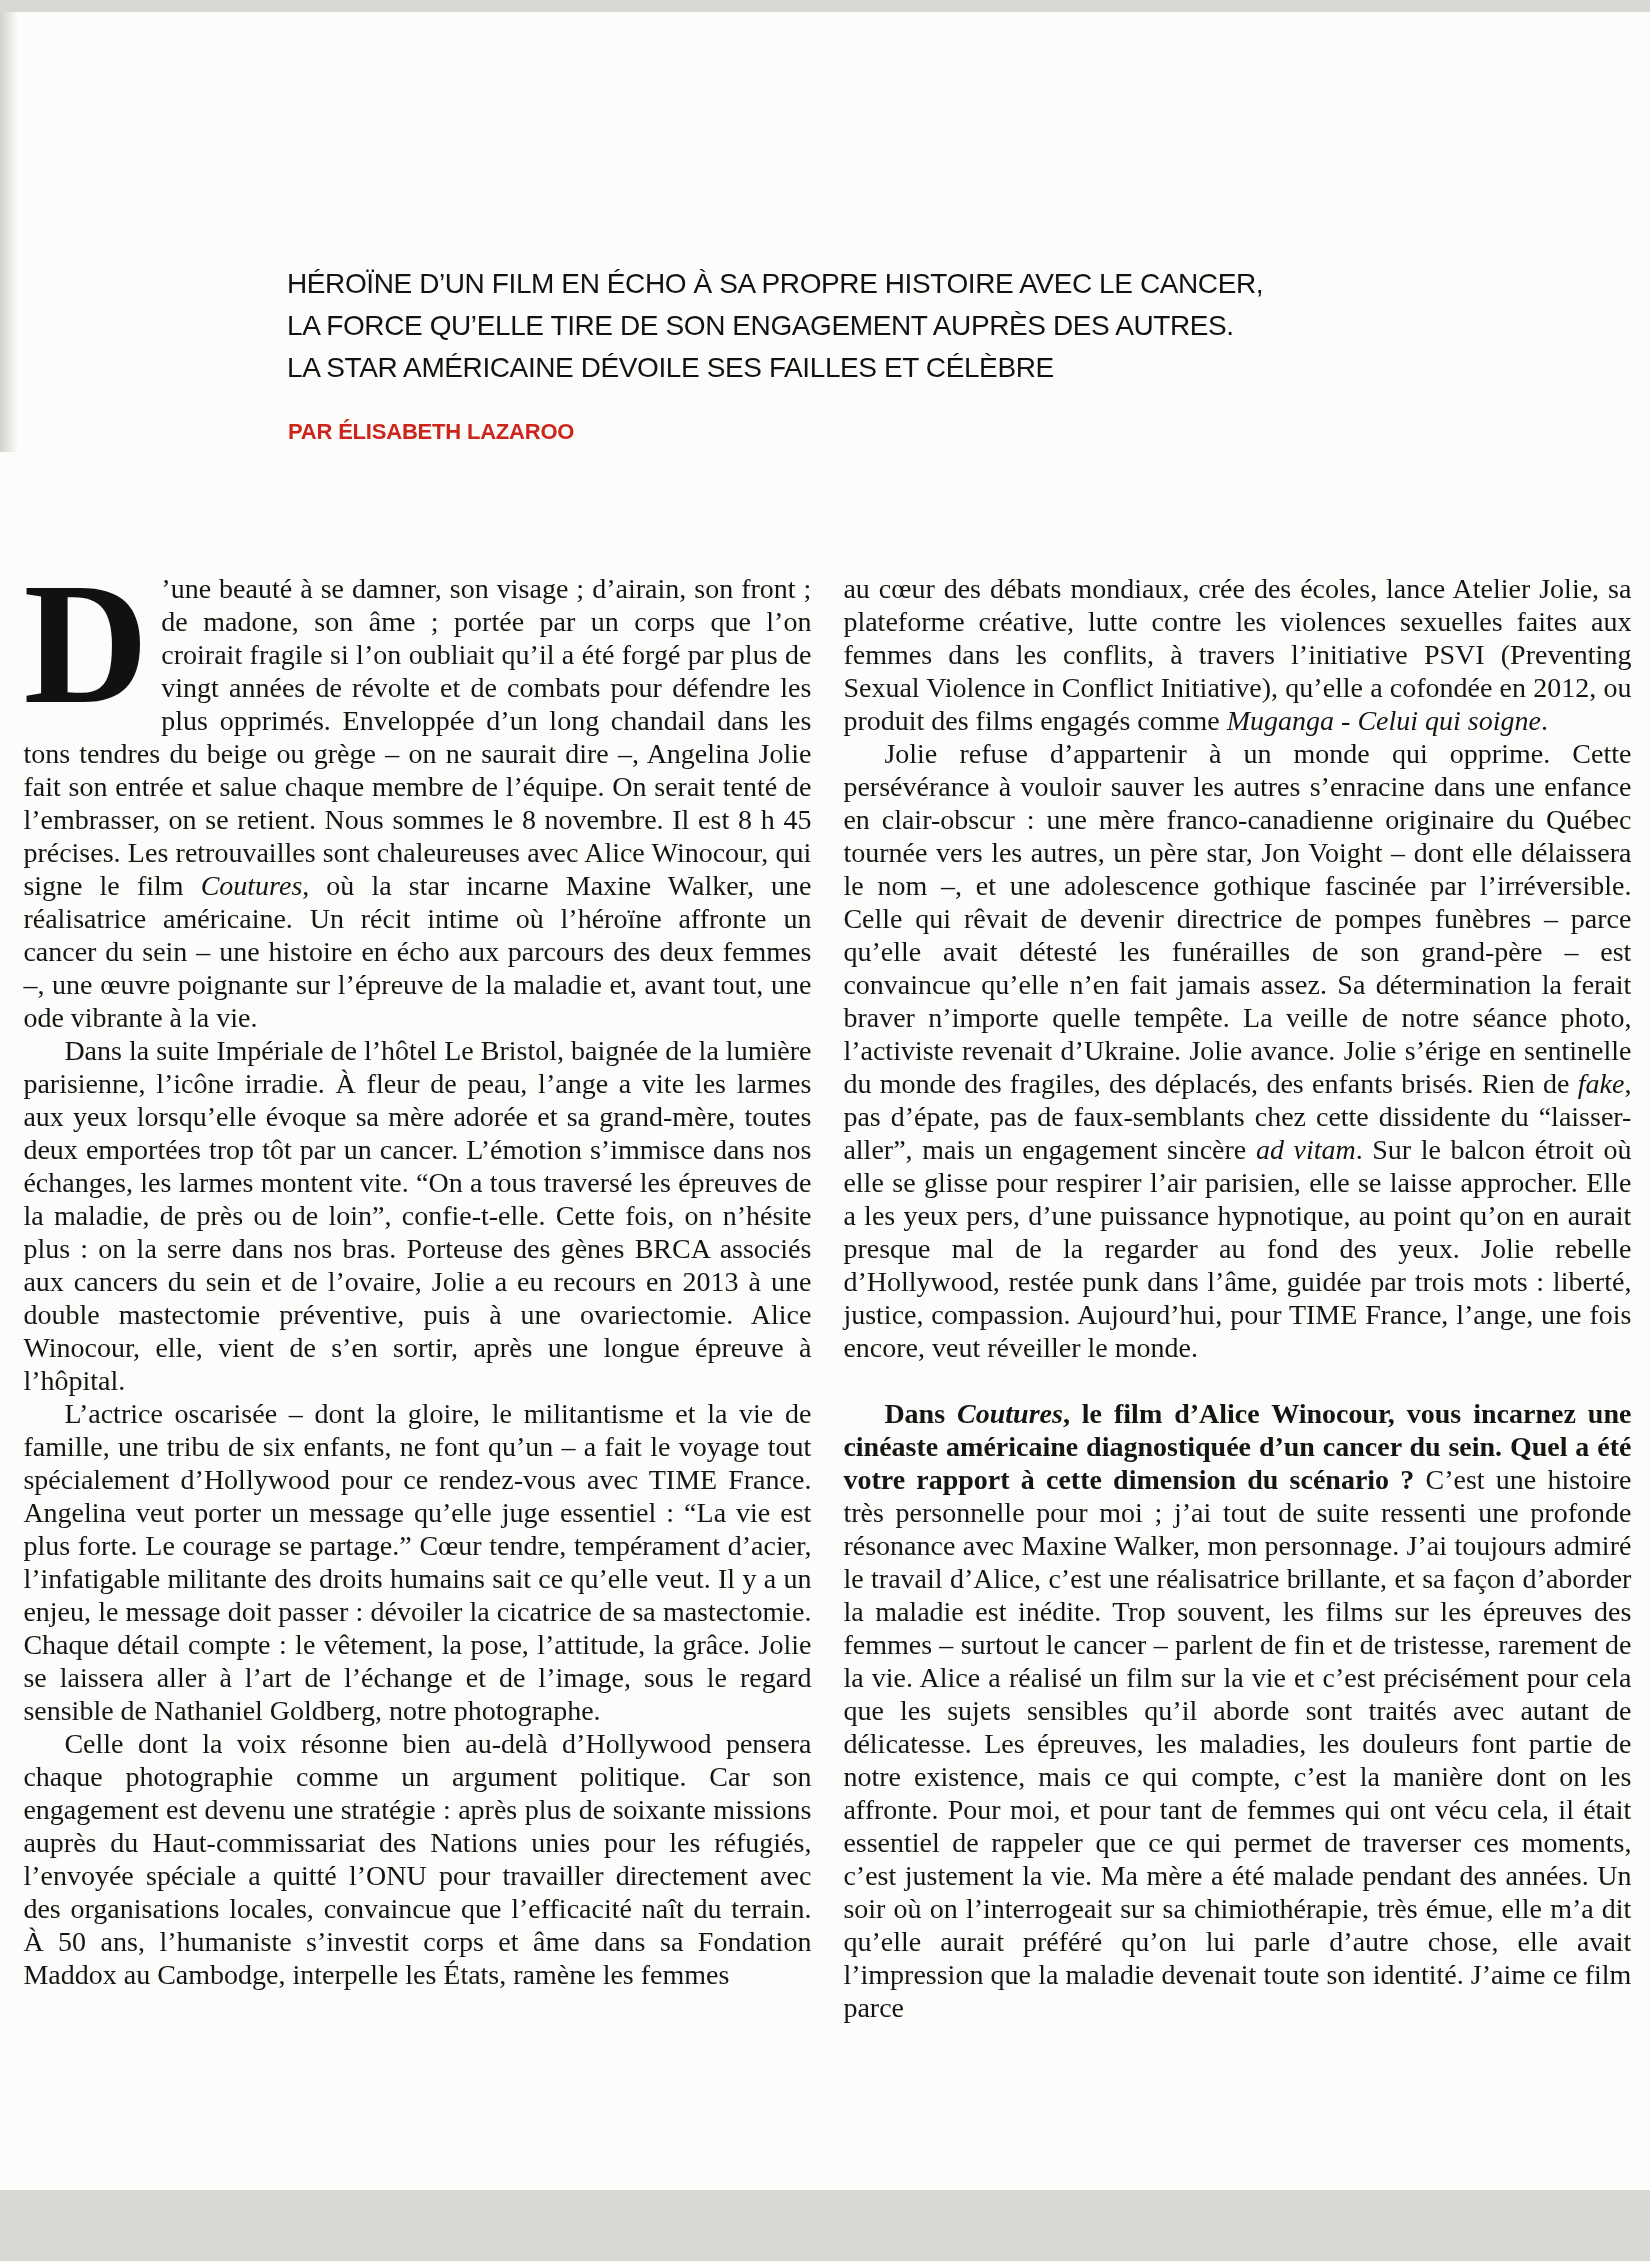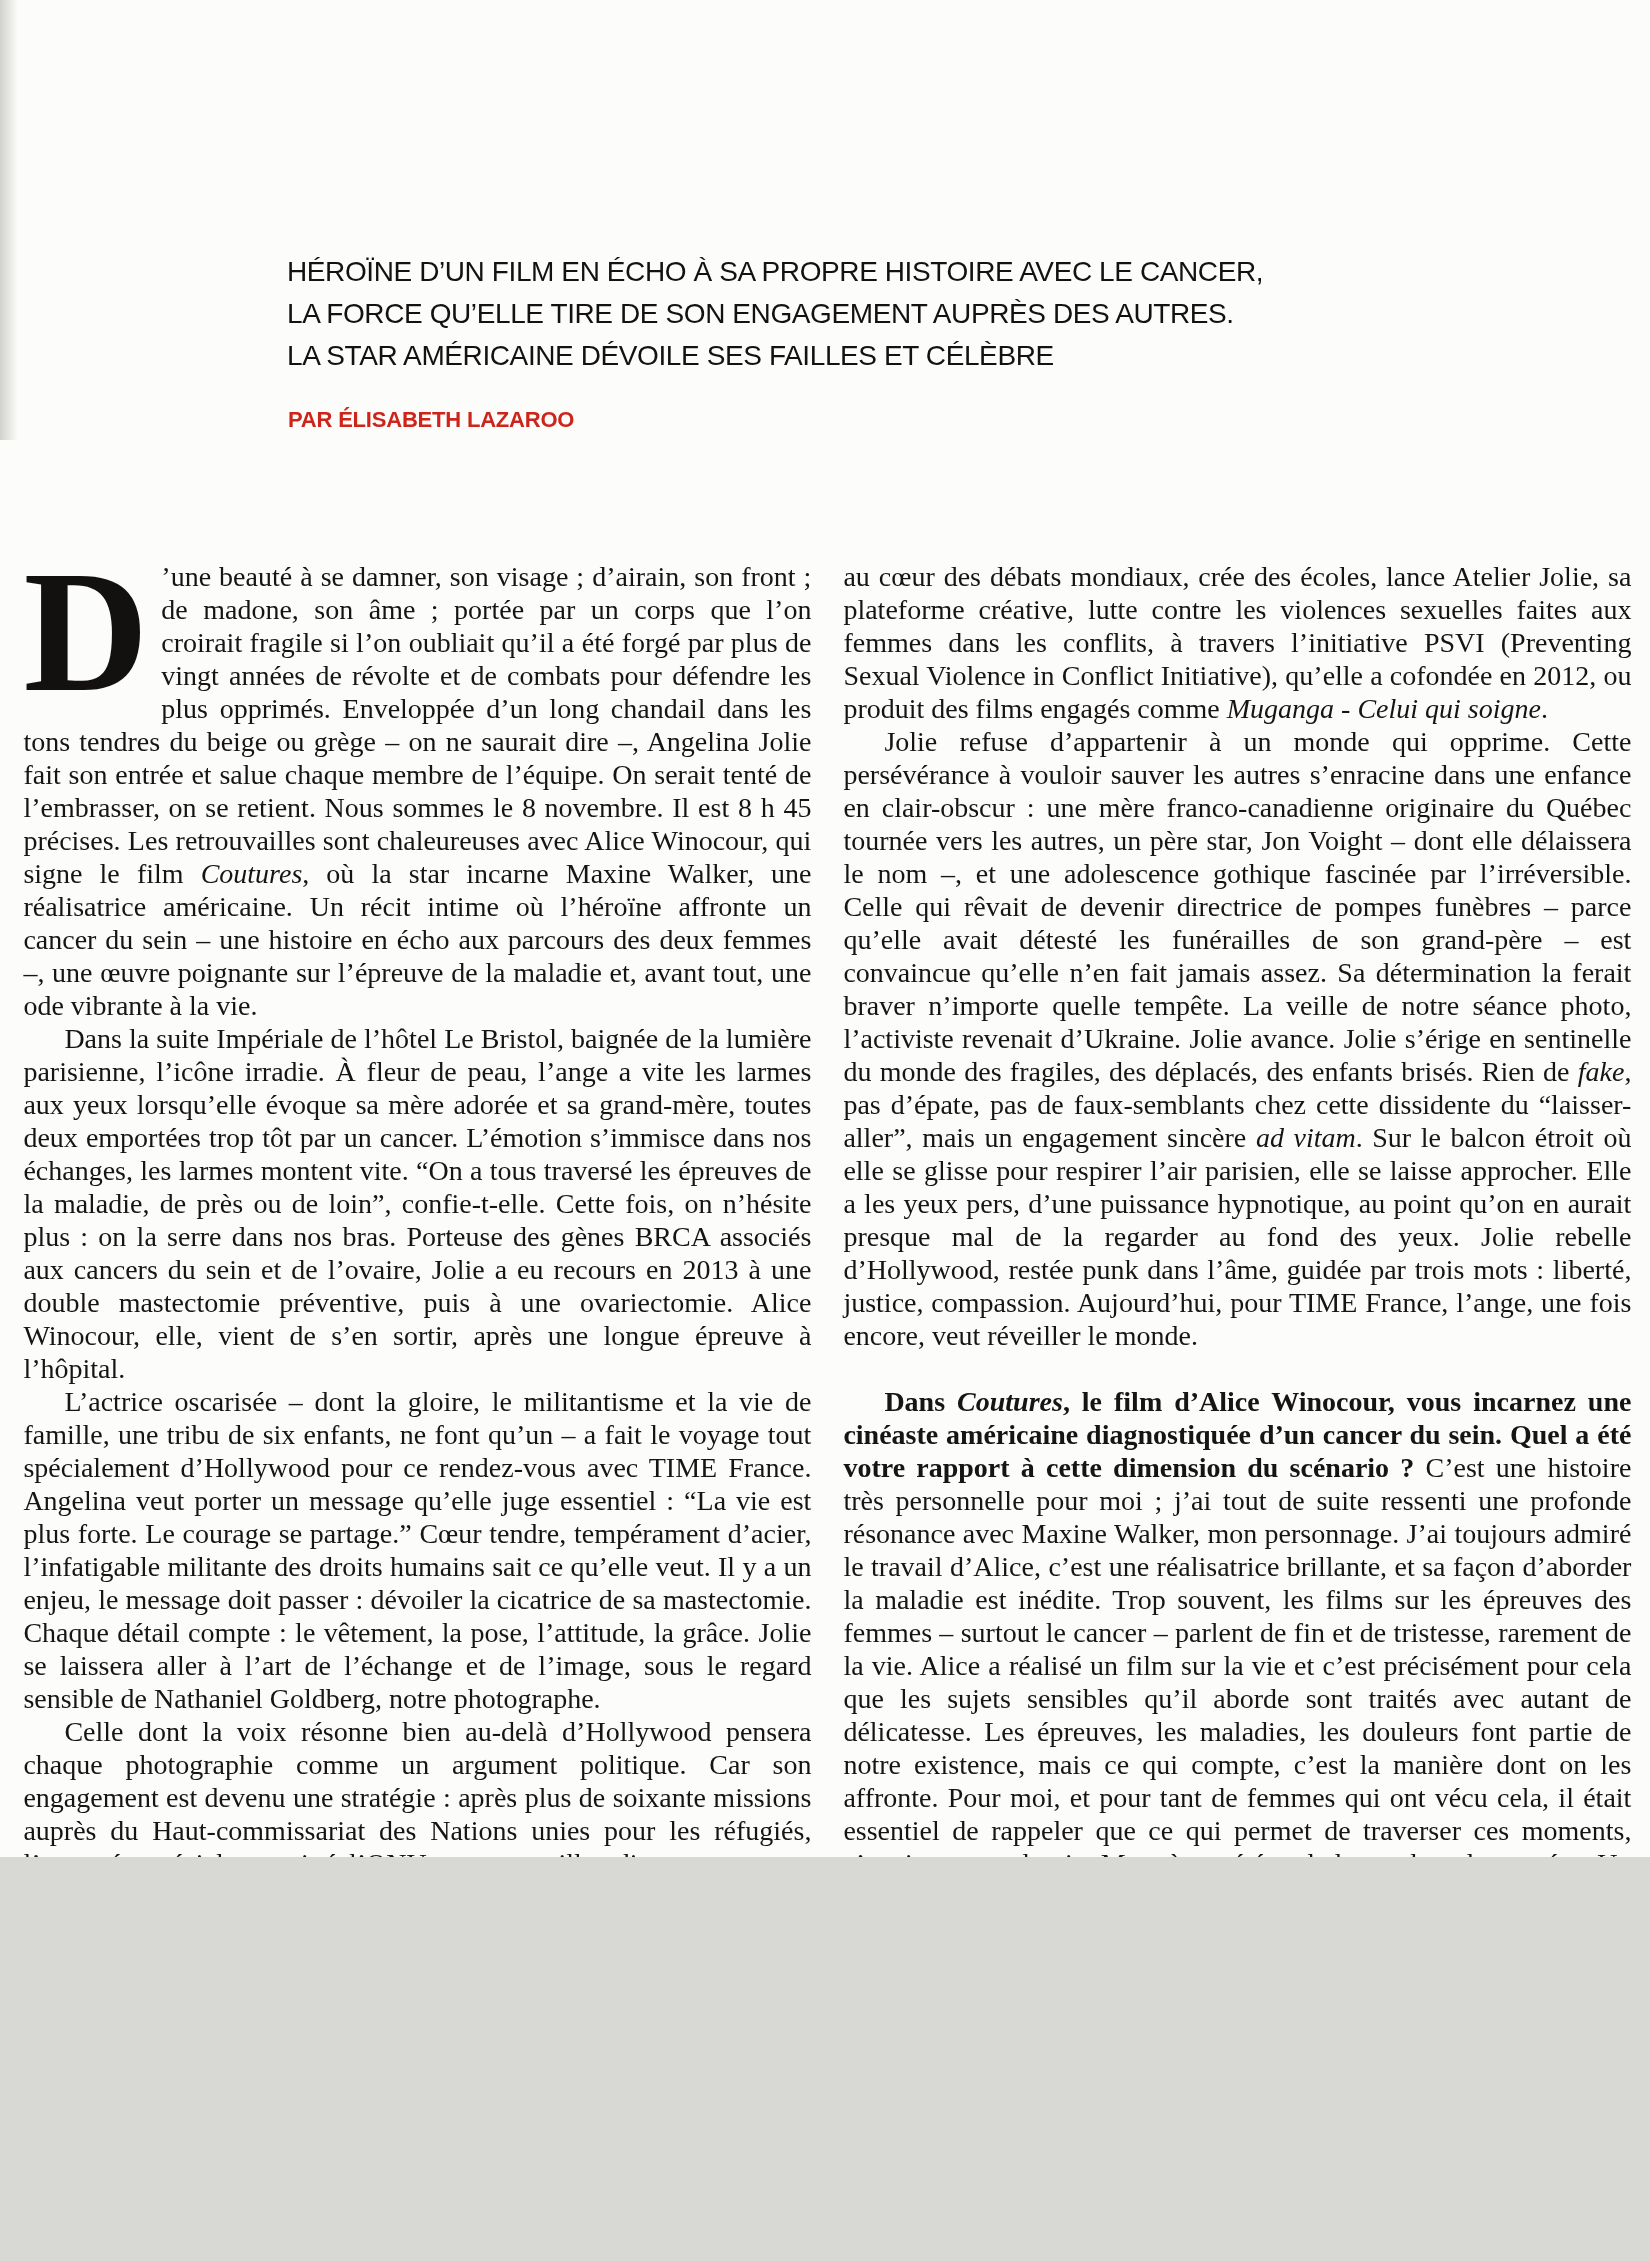--- a/index.html
+++ b/index.html
@@ -1,20 +1,20 @@
 <!DOCTYPE html>
 <html lang="fr" style="font-size:11.7px"><head>
 <meta charset="utf-8">
 <style>
   html, body { margin: 0; padding: 0; background: #d8d8d4; }
   .page {
     position: relative;
     width: 1650px;
-    height: 1857px;
-    margin: 0 auto;
+    height: 2178px;
+    margin: 12px auto;
     background: #fcfcfa;
     overflow: hidden;
     color: #171513;
   }
   .edge-shadow {
     position: absolute; left: 0; top: 0;
     width: 17.6px; height: 440px;
     background: linear-gradient(to right, rgba(110,110,104,0.30), rgba(110,110,104,0));
   }
   .kicker {

